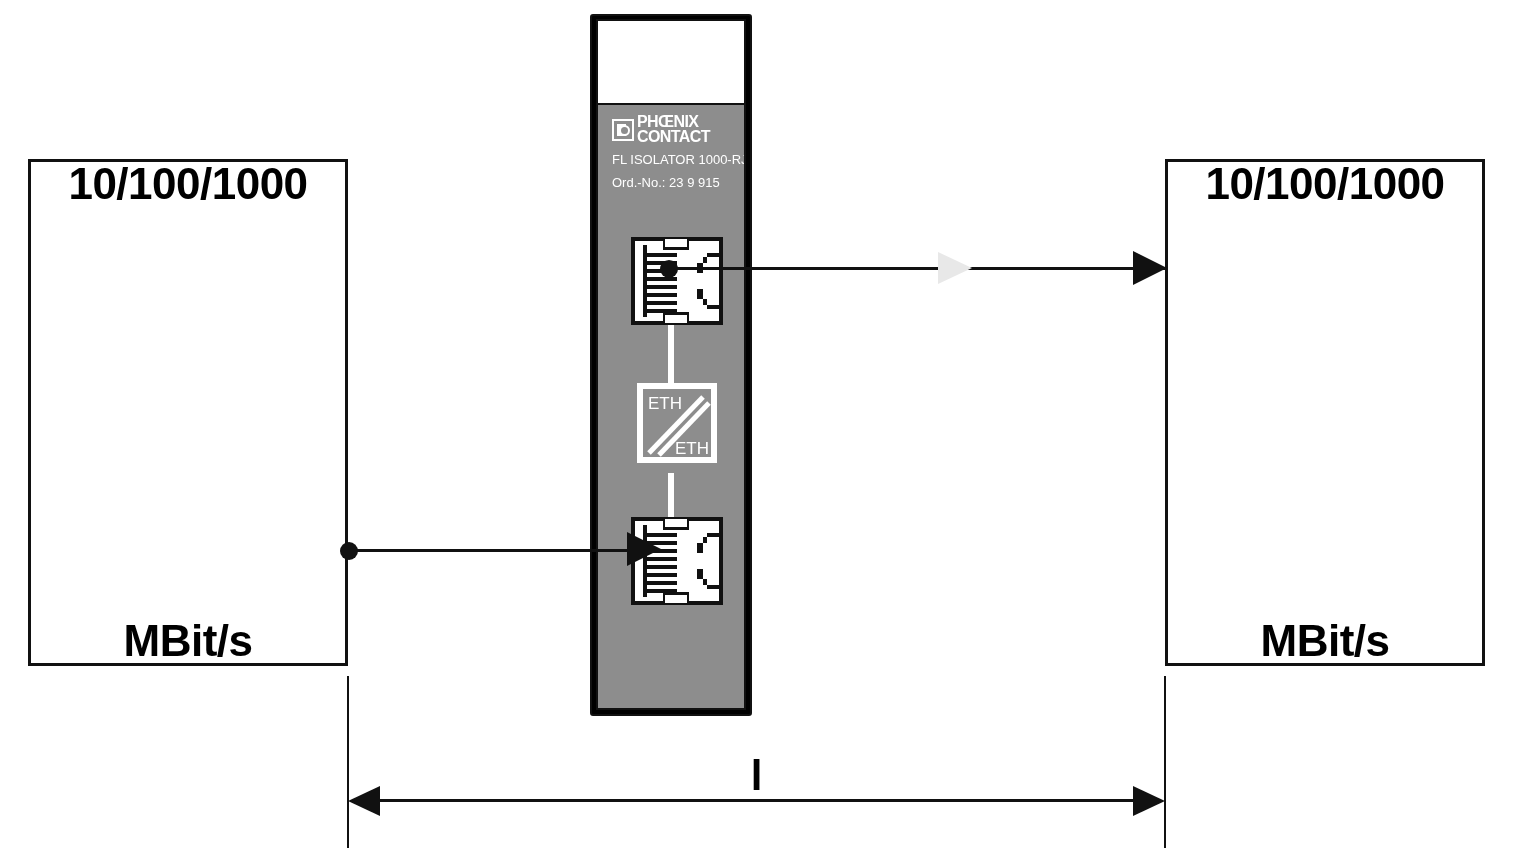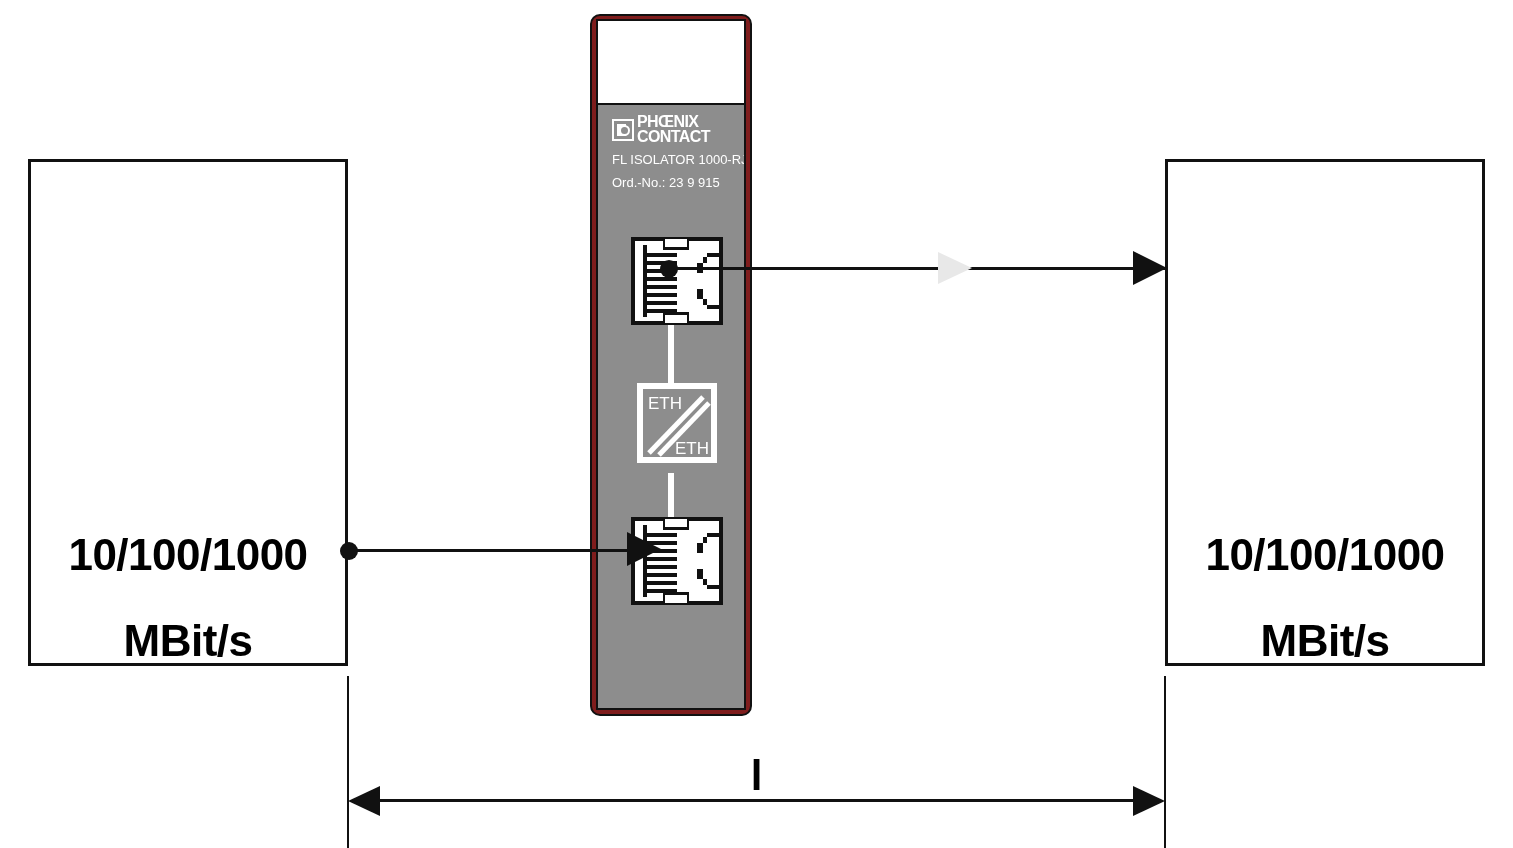--- a/index.html
+++ b/index.html
@@ -20,21 +20,21 @@
 
   
   .device-box {
     position: absolute;
     box-sizing: border-box;
     background: #ffffff;
     border: 3px solid #111111;
     display: flex;
     flex-direction: column;
     align-items: center;
-    justify-content: flex-end;
+    justify-content: space-between;
   }
   .device-line {
     font-weight: bold;
     font-size: 44px;
     color: #000000;
     letter-spacing: -0.5px;
     line-height: 1.0;
     white-space: nowrap;
   }
   .device-line.second {
@@ -44,23 +44,23 @@
   #right-device { left: 1165px; top: 159px; width: 320px; height: 507px; }
 
   
   #module {
     position: absolute;
     left: 590px;
     top: 14px;
     width: 162px;
     height: 702px;
     box-sizing: border-box;
-    background: #7f1d1d;
+    background: #000000;
     border: 2px solid #111111;
-    border-radius: 10px;
+    border-radius: 3px;
   }
   #module-inner {
     position: absolute;
     left: 4px;
     top: 3px;
     right: 4px;
     bottom: 4px;
     box-sizing: border-box;
     border: 2px solid #111111;
     background: #ffffff;

